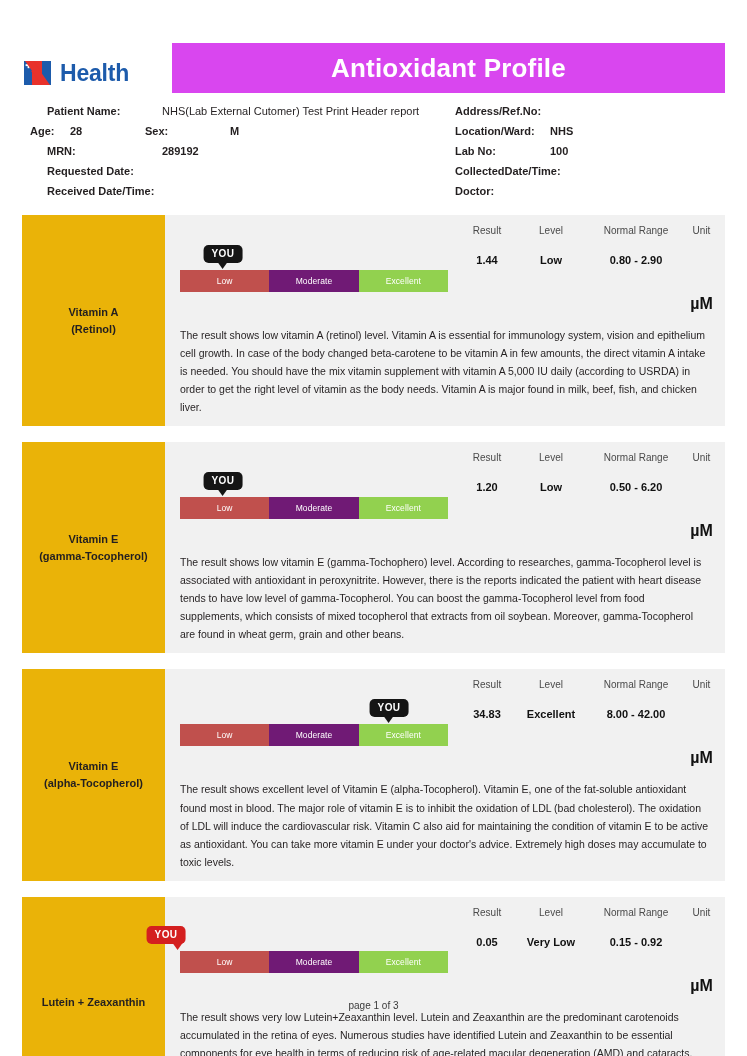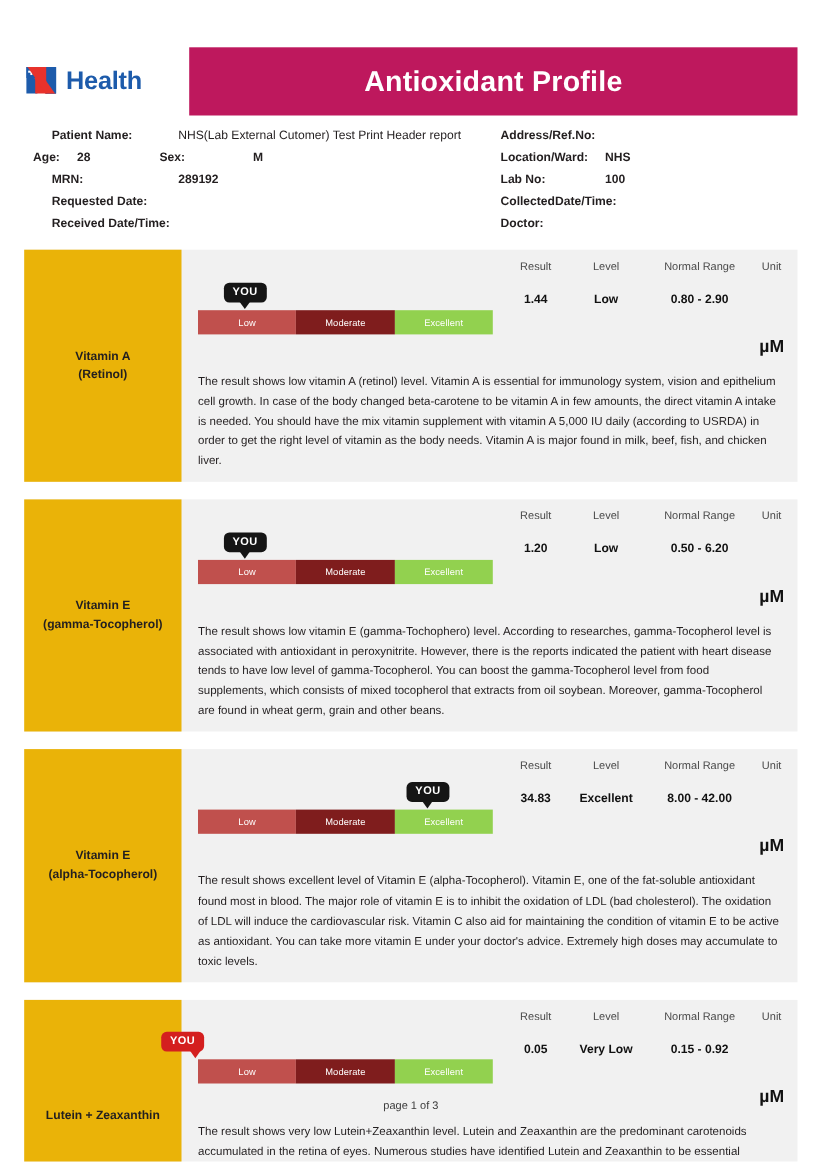--- a/index.html
+++ b/index.html
@@ -42,22 +42,22 @@
   .logo-mark svg { display: block; }
   .brand-word {
     font-size: 23px;
     font-weight: bold;
     color: #1d5bab;
     letter-spacing: -0.2px;
     line-height: 1;
   }
   .title-bar {
     flex: 1;
-    background: #be185d;
-    height: 62px;
+    background: #d946ef;
+    height: 50px;
     display: flex;
     align-items: center;
     justify-content: center;
     margin-top: 3px;
   }
   .title-bar .title-text {
     color: #ffffff;
     font-size: 26px;
     font-weight: bold;
     letter-spacing: 0.2px;
@@ -180,21 +180,21 @@
   .seg {
     flex: 1 1 0;
     display: flex;
     align-items: center;
     justify-content: center;
     color: #ffffff;
     font-size: 8.5px;
     letter-spacing: 0.1px;
   }
   .seg.low { background: #c0504d; }
-  .seg.moderate { background: #7f1d1d; }
+  .seg.moderate { background: #701a75; }
   .seg.excellent { background: #92d14f; }
 
   .readouts {
     flex: 1;
     display: flex;
     padding-left: 4px;
   }
   .readout {
     display: flex;
     flex-direction: column;

